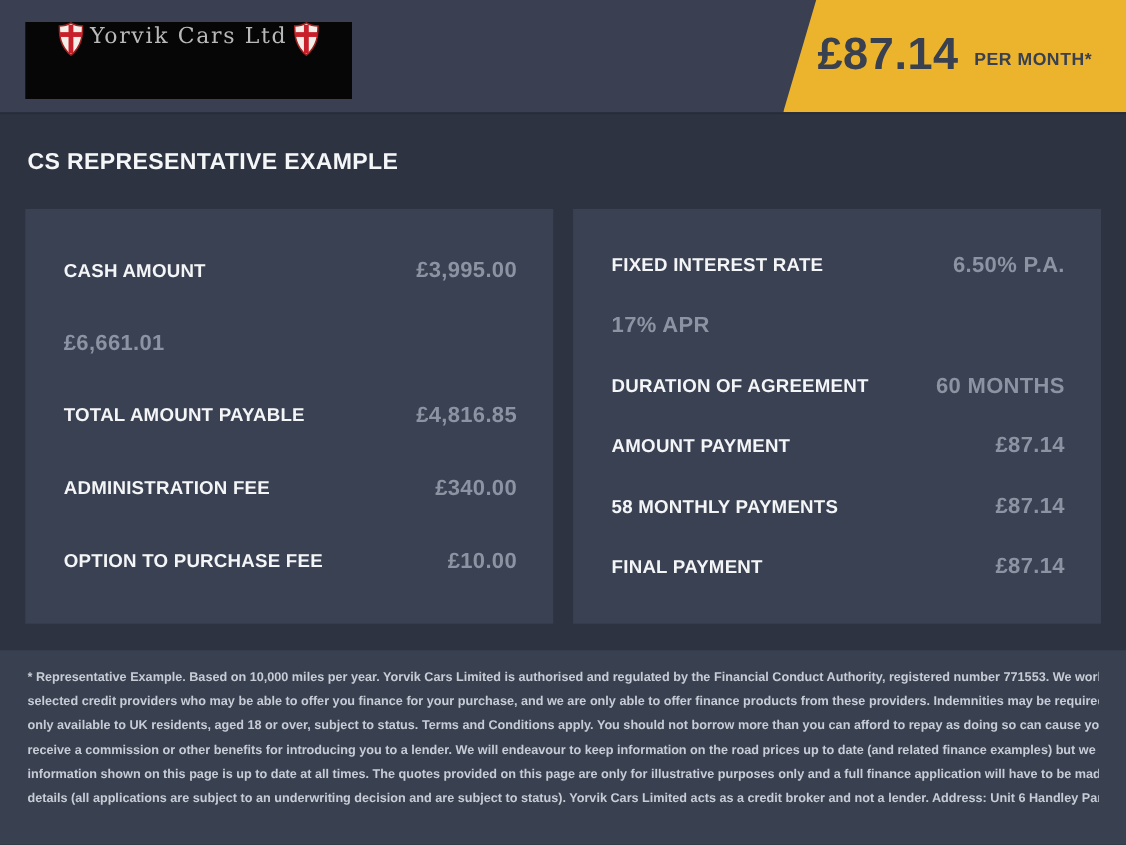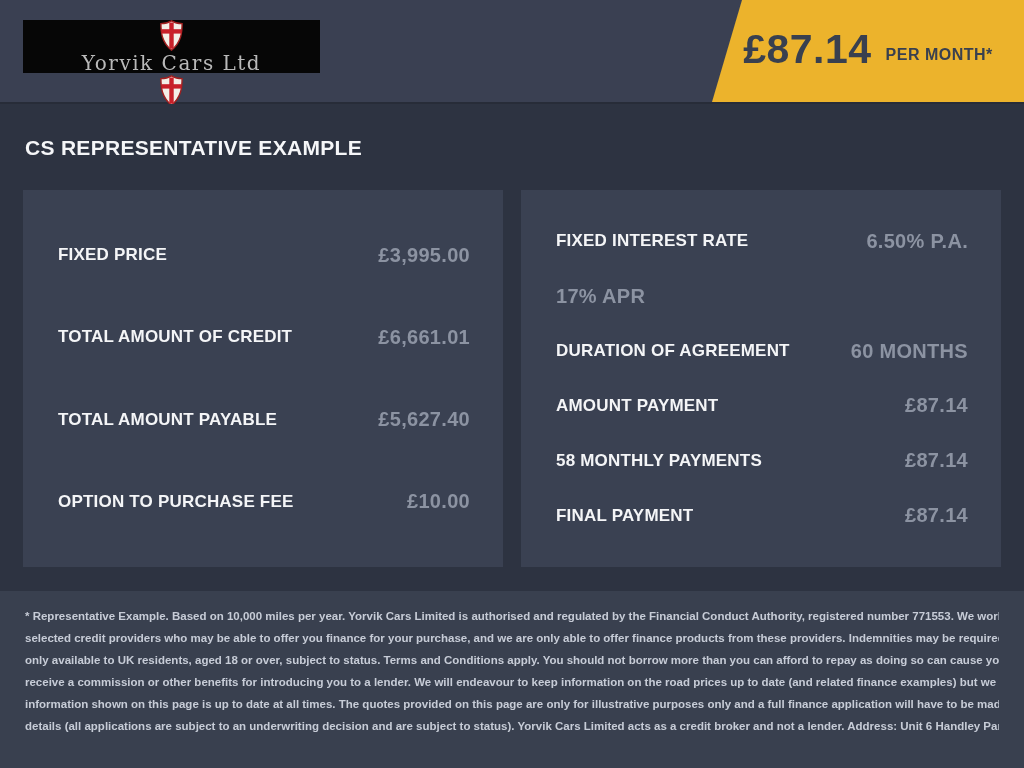--- a/index.html
+++ b/index.html
@@ -16,28 +16,27 @@
     width: 1024px;
     height: 104px;
     background: #3a4052;
     border-bottom: 2px solid #272c38;
   }
   .logo {
     position: absolute;
     left: 23px;
     top: 20px;
     width: 297px;
-    height: 53px;
+    height: 70px;
     background: #060606;
     display: flex;
-    align-items: center;
+    align-items: flex-start;
     justify-content: space-between;
     padding: 0 30px;
     cursor: pointer;
-    flex-direction: column;
   }
   .logo-text {
     color: #b9b9b9;
     font-family: "DejaVu Serif", serif;
     font-size: 20px;
     letter-spacing: 1.5px;
     white-space: nowrap;
   }
   .shield { width: 23px; height: 31px; flex: 0 0 auto; }
 
@@ -168,30 +167,33 @@
 </div>
 
 <div class="body-section">
 
   <div class="page-title">CS REPRESENTATIVE EXAMPLE</div>
 
   <div class="panels">
 
     <div class="panel">
       <div class="finance-row">
-        <span class="row-label">FIXED PRICE</span>
+        <span class="row-label">CASH AMOUNT</span>
         <span class="row-value">£3,995.00</span>
       </div>
       <div class="finance-row">
-        <span class="row-label">TOTAL AMOUNT OF CREDIT</span>
         <span class="row-value">£6,661.01</span>
       </div>
       <div class="finance-row">
         <span class="row-label">TOTAL AMOUNT PAYABLE</span>
-        <span class="row-value">£5,627.40</span>
+        <span class="row-value">£4,816.85</span>
+      </div>
+      <div class="finance-row">
+        <span class="row-label">ADMINISTRATION FEE</span>
+        <span class="row-value">£340.00</span>
       </div>
       <div class="finance-row">
         <span class="row-label">OPTION TO PURCHASE FEE</span>
         <span class="row-value">£10.00</span>
       </div>
     </div>
 
     <div class="panel">
       <div class="finance-row">
         <span class="row-label">FIXED INTEREST RATE</span>

